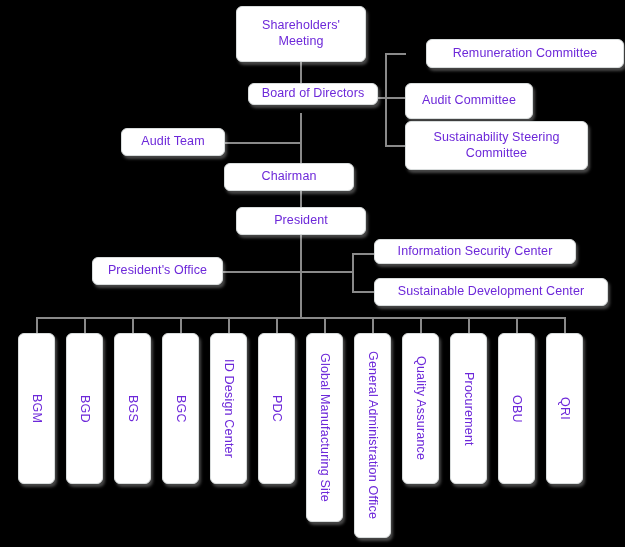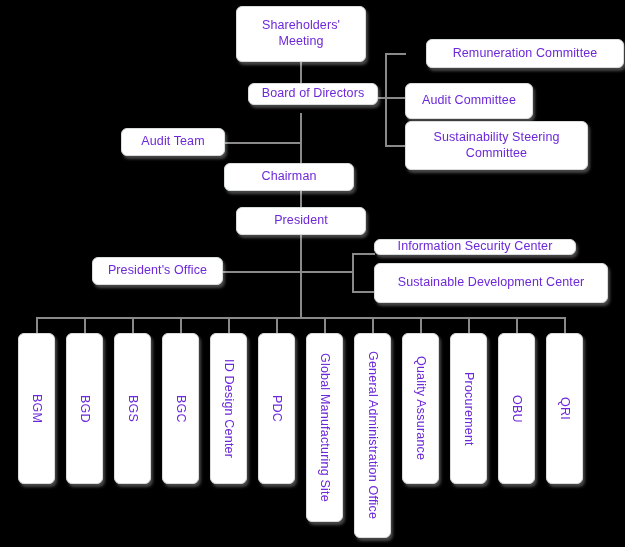--- a/index.html
+++ b/index.html
@@ -128,25 +128,25 @@
   </div>
 
   <div class="node" style="left:236px; top:207px; width:130px; height:28px;">
     <span class="label">President</span>
   </div>
 
   <div class="node" style="left:92px; top:257px; width:131px; height:28px;">
     <span class="label">President's Office</span>
   </div>
 
-  <div class="node" style="left:374px; top:239px; width:202px; height:16px;">
+  <div class="node" style="left:374px; top:239px; width:202px; height:25px;">
     <span class="label">Information Security Center</span>
   </div>
 
-  <div class="node" style="left:374px; top:263px; width:234px; height:40px;">
+  <div class="node" style="left:374px; top:278px; width:234px; height:28px;">
     <span class="label">Sustainable Development Center</span>
   </div>
 
   <div class="node vert" style="left:18px; top:333px; width:37px; height:151px;">
     <span class="label">BGM</span>
   </div>
   <div class="node vert" style="left:66px; top:333px; width:37px; height:151px;">
     <span class="label">BGD</span>
   </div>
   <div class="node vert" style="left:114px; top:333px; width:37px; height:151px;">

